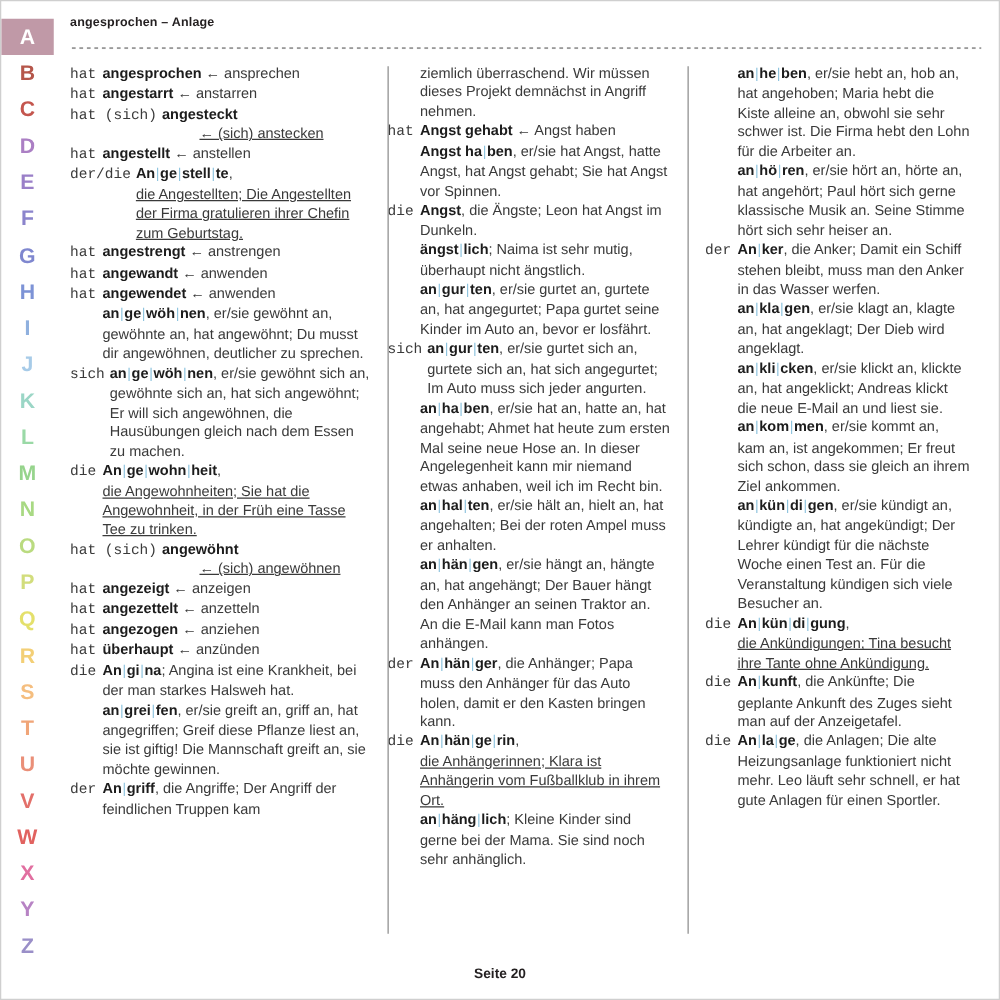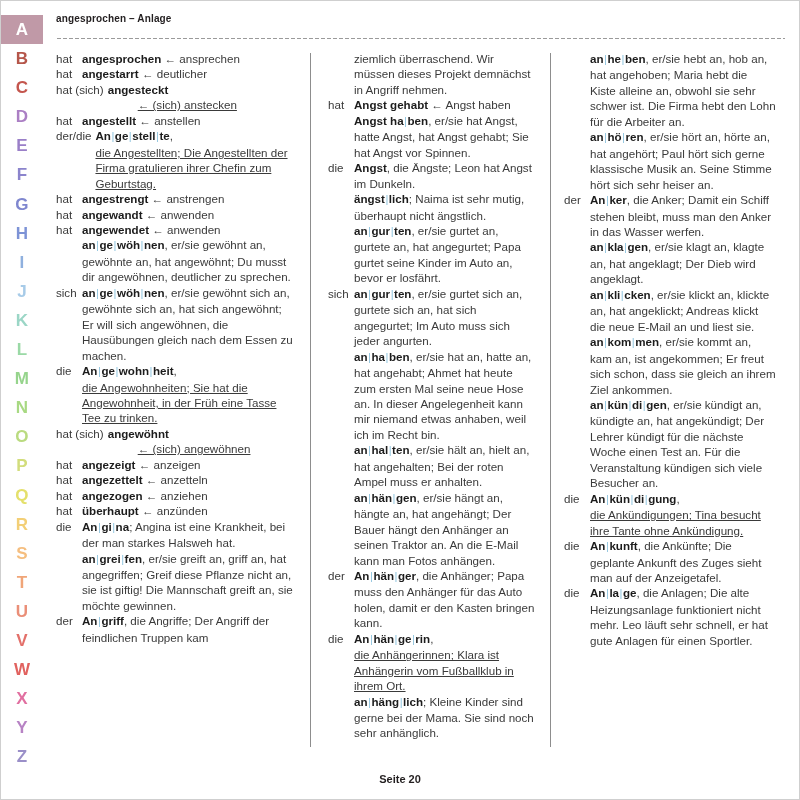--- a/index.html
+++ b/index.html
@@ -69,21 +69,21 @@
     width: 734px; height: 705px;
     display: flex;
     gap: 0;
   }
   .col {
     position: relative;
     padding-right: 14px;
     padding-left: 0;
   }
   .col-1 { width: 254px; }
-  .col-2 { width: 240px; padding-left: 18px; }
+  .col-2 { width: 240px; padding-left: 0; }
   .col-3 { width: 240px; padding-left: 14px; }
   .col-2::before, .col-3::before {
     content: "";
     position: absolute;
     left: 0; top: 2px;
     width: 1px; height: 694px;
     background: #8d8d8d;
   }
 
   
@@ -95,20 +95,21 @@
     line-height: 15.45px;
     color: #3a3a3a;
   }
   .art {
     flex: 0 0 auto;
     min-width: 26px;
     padding-right: 4px;
     color: #3a3a3a;
     white-space: nowrap;
     font-size: 11.6px;
+    font-family: Liberation Mono, monospace;
   }
   .body { flex: 1 1 auto; }
   .hw {
     font-weight: 700;
     color: #1c1c1c;
   }
   .sep {
     color: #8fc4de;
     font-weight: 400;
     padding: 0 .5px;
@@ -167,21 +168,21 @@
   </div>
 
   <div id="columns">
       <div class="col col-1">
         <div class="entry">
           <span class="art">hat</span>
           <span class="body"><span class="hw">angesprochen</span><span> ← ansprechen</span></span>
         </div>
         <div class="entry">
           <span class="art">hat</span>
-          <span class="body"><span class="hw">angestarrt</span><span> ← deutlicher</span></span>
+          <span class="body"><span class="hw">angestarrt</span><span> ← anstarren</span></span>
         </div>
         <div class="entry">
           <span class="art" style="min-width: 0px; flex: 0 0 auto;">hat (sich)</span>
           <span class="body"><span class="hw">angesteckt</span><span class="cont" style="padding-left: 30px;">← (sich) anstecken</span></span>
         </div>
         <div class="entry">
           <span class="art">hat</span>
           <span class="body"><span class="hw">angestellt</span><span> ← anstellen</span></span>
         </div>
         <div class="entry">
@@ -231,21 +232,21 @@
         <div class="entry">
           <span class="art">hat</span>
           <span class="body"><span class="hw">überhaupt</span><span> ← anzünden</span></span>
         </div>
         <div class="entry">
           <span class="art">die</span>
           <span class="body"><span class="hw">An<span class="sep">|</span>gi<span class="sep">|</span>na</span><span>; Angina ist eine Krankheit, bei der man starkes Halsweh hat.</span></span>
         </div>
         <div class="entry">
           <span class="art"></span>
-          <span class="body"><span class="hw">an<span class="sep">|</span>grei<span class="sep">|</span>fen</span><span>, er/sie greift an, griff an, hat angegriffen; Greif diese Pflanze nicht an, sie ist giftig! Die Mannschaft greift an, sie möchte gewinnen.</span></span>
+          <span class="body"><span class="hw">an<span class="sep">|</span>grei<span class="sep">|</span>fen</span><span>, er/sie greift an, griff an, hat angegriffen; Greif diese Pflanze liest an, sie ist giftig! Die Mannschaft greift an, sie möchte gewinnen.</span></span>
         </div>
         <div class="entry">
           <span class="art">der</span>
           <span class="body"><span class="hw">An<span class="sep">|</span>griff</span><span>, die Angriffe; Der Angriff der feindlichen Truppen kam</span></span>
         </div>
       </div>
       <div class="col col-2">
         <div class="entry">
           <span class="art"></span>
           <span class="body"><span>ziemlich überraschend. Wir müssen dieses Projekt demnächst in Angriff nehmen.</span></span>

